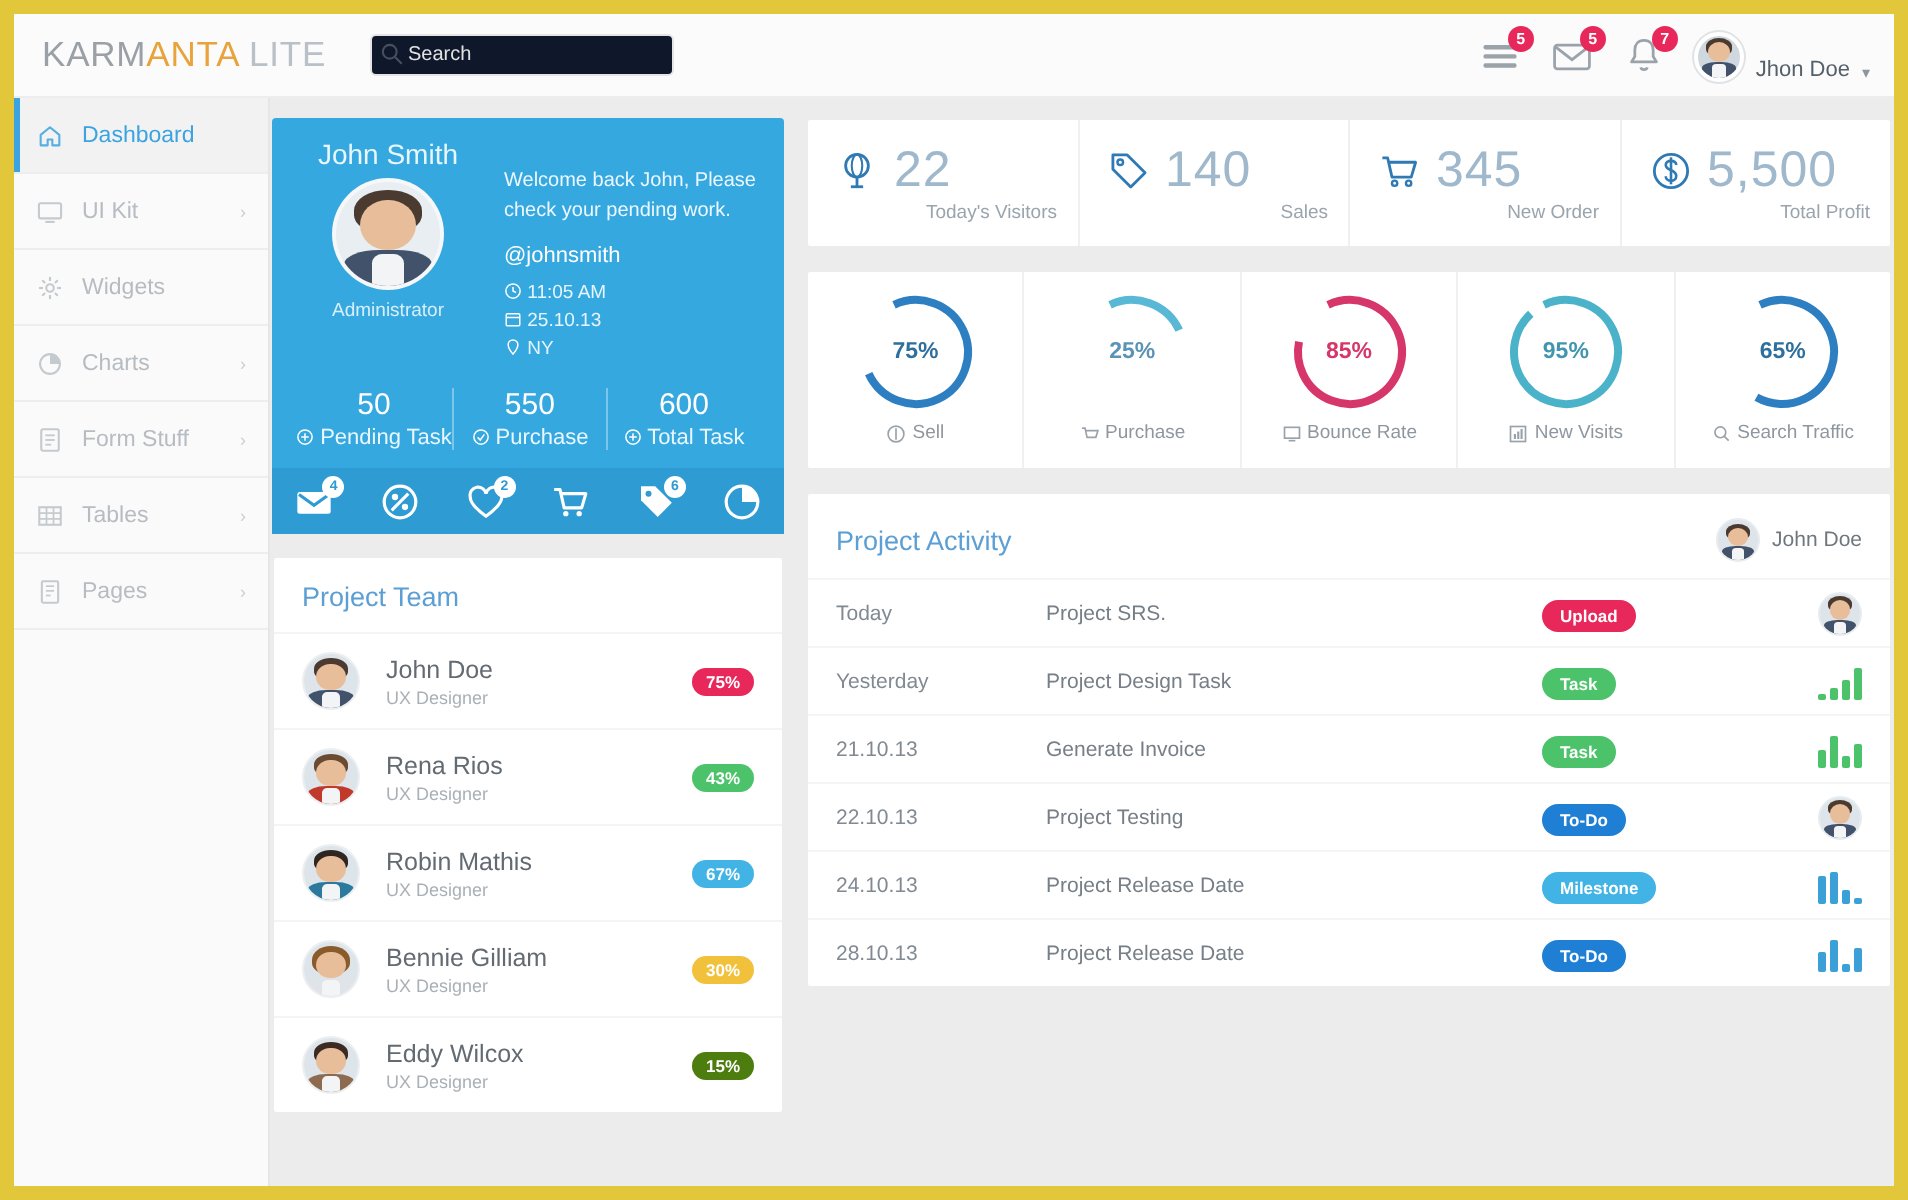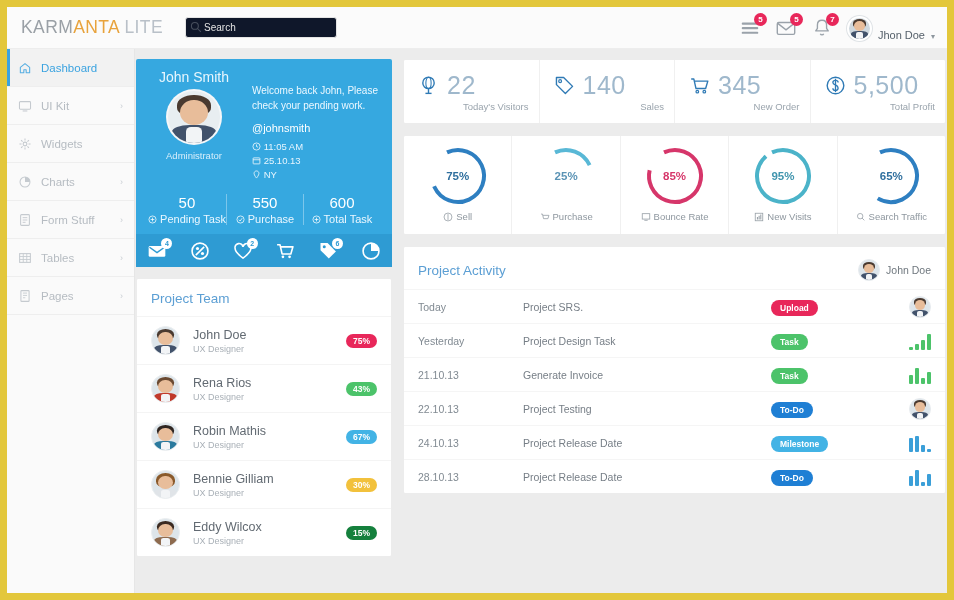--- a/index.html
+++ b/index.html
@@ -563,21 +563,21 @@
                     <span class="hair"></span>
                     <span class="skin"></span>
                     <span class="body"></span>
                     <span class="shirt"></span>
                   </span>
                 </div>
               <div class="team-info">
                 <div class="team-name">Eddy Wilcox</div>
                 <div class="team-role">UX Designer</div>
               </div>
-              <span class="pct-badge" style="background:#15803d">15%</span>
+              <span class="pct-badge" style="background:#4d7c0f">15%</span>
             </div>
           </div>
         </div>
 
         <div class="col-right">
 
           <div class="card stat-strip">
             <div class="stat-cell">
               <div class="stat-main">
                 <svg class="stat-ico" viewBox="0 0 24 24">

